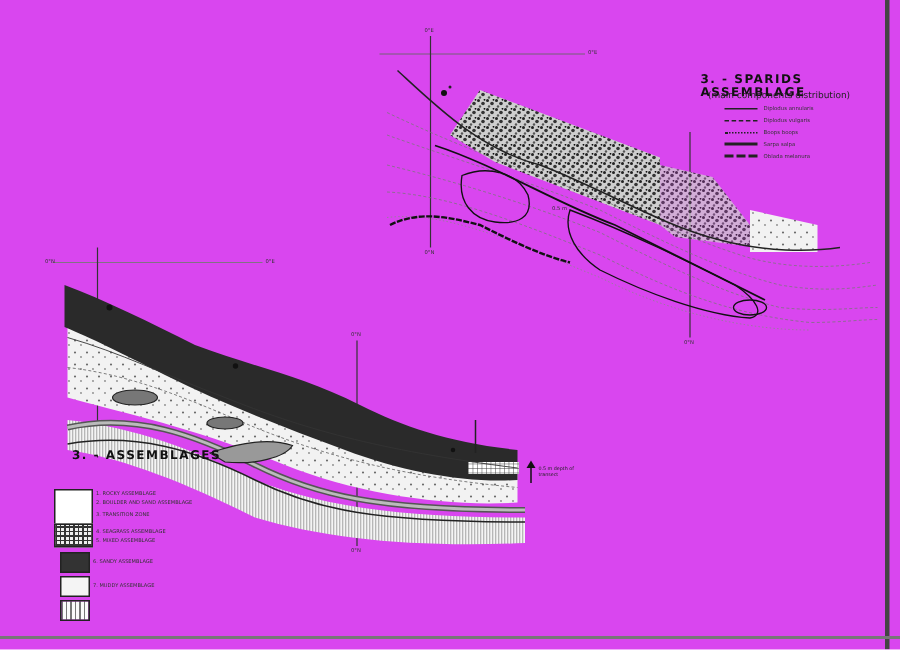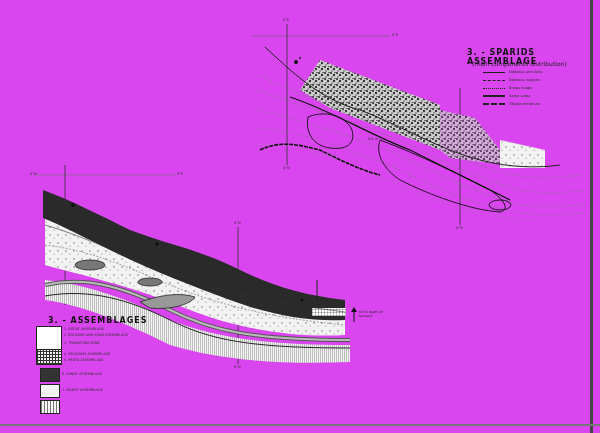--- a/index.html
+++ b/index.html
@@ -129,21 +129,21 @@
         <span class="leg-line" style="border-top-style:dashed;border-top-width:2px"></span>
         <span>Oblada melanura</span>
       </div>
   </div>
   <div class="coord" style="left:283px;top:18px;">0°E</div>
   <div class="coord" style="left:392px;top:33px;">0°E</div>
   <div class="coord" style="left:283px;top:166px;">0°N</div>
   <div class="coord" style="left:456px;top:226px;">0°N</div>
   <div class="coord" style="left:368px;top:137px;">0.5 m</div>
 
-  <div class="title" style="left:48px;top:316px;">3. - ASSEMBLAGES</div>
+  <div class="title" style="left:48px;top:299px;">3. - ASSEMBLAGES</div>
   <div>
     <div class="sw" style="left:36px;top:326px;width:24px;height:22px;background:#fff;"></div>
     <div class="sw" style="left:36px;top:349px;width:24px;height:14px;background:url(#);background-color:#eee;background-image:repeating-linear-gradient(90deg,#333 0 1px,transparent 1px 3px),repeating-linear-gradient(0deg,#333 0 1px,transparent 1px 3px);"></div>
     <div class="sw" style="left:40px;top:368px;width:18px;height:12px;background:#333;"></div>
     <div class="sw" style="left:40px;top:384px;width:18px;height:12px;background:#f4f4f4;"></div>
     <div class="sw" style="left:40px;top:400px;width:18px;height:12px;background:repeating-linear-gradient(90deg,#777 0 1px,#fafafa 1px 3px);"></div>
     <div class="sw-label" style="left:64px;top:327px;">1. ROCKY ASSEMBLAGE</div>
     <div class="sw-label" style="left:64px;top:333px;">2. BOULDER AND SAND ASSEMBLAGE</div>
     <div class="sw-label" style="left:64px;top:341px;">3. TRANSITION ZONE</div>
     <div class="sw-label" style="left:64px;top:352px;">4. SEAGRASS ASSEMBLAGE</div>

